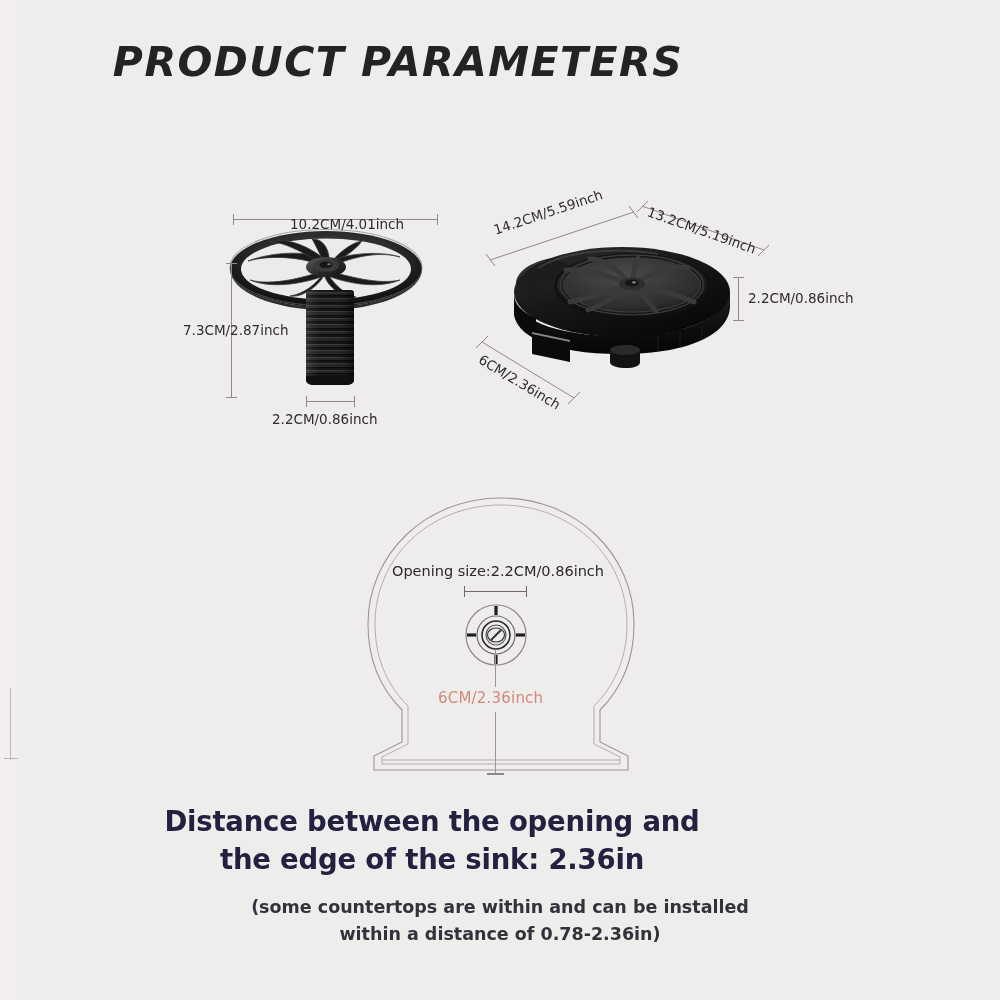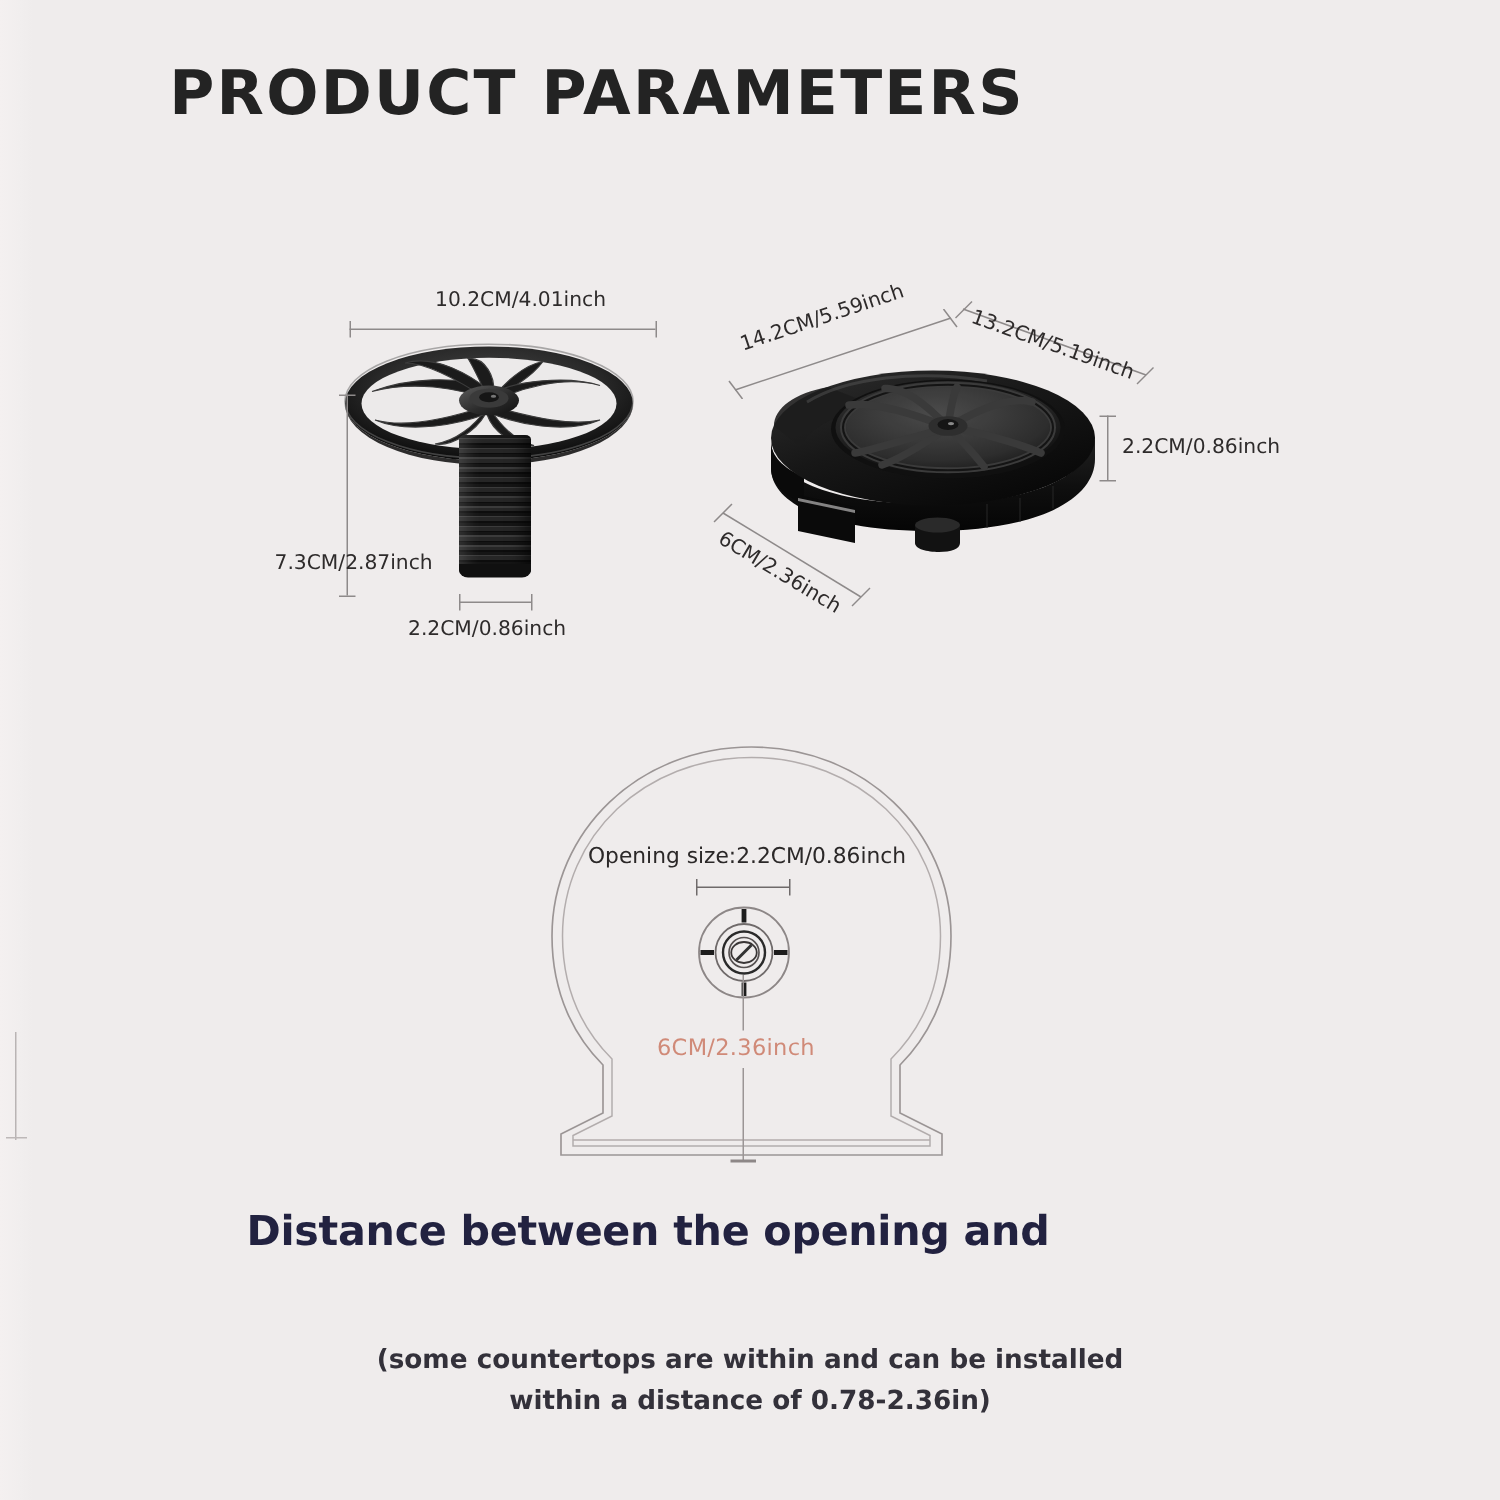--- a/index.html
+++ b/index.html
@@ -28,20 +28,21 @@
 
   
   .title{
     position:absolute;left:0;top:38px;width:796px;
     text-align:center;
     font-family:"DejaVu Sans", sans-serif;
     font-size:41px;font-weight:bold;
     letter-spacing:1.5px;
     color:#232323;
     white-space:nowrap;
+    font-style:italic;
   }
 
   
   .dimline{position:absolute;background:#8e8a8a;}
   .dim-h{height:1px;}
   .dim-v{width:1px;}
   .cap-v{position:absolute;width:1px;height:11px;background:#8e8a8a;}
   .cap-h{position:absolute;height:1px;width:11px;background:#8e8a8a;}
   .dimtext{
     position:absolute;
@@ -167,26 +168,26 @@
         <path d="M2 41 A96 38 0 0 0 194 41 A96 41 0 0 1 2 41 Z" fill="#0b0b0b" opacity=".85"></path>
       </svg>
     </div>
     <div class="stem"></div>
     <div class="stem-bottom"></div>
   </div>
 
   <div class="dimline dim-h" style="left:233px;top:219px;width:204px;"></div>
   <div class="cap-v" style="left:233px;top:214px;"></div>
   <div class="cap-v" style="left:437px;top:214px;"></div>
-  <div class="dimtext" style="left:290px;top:192px;">10.2CM/4.01inch</div>
+  <div class="dimtext" style="left:290px;top:216px;">10.2CM/4.01inch</div>
 
   <div class="dimline dim-v" style="left:231px;top:263px;height:134px;"></div>
   <div class="cap-h" style="left:226px;top:263px;"></div>
   <div class="cap-h" style="left:226px;top:397px;"></div>
-  <div class="dimtext" style="left:183px;top:322px;margin-top:45px;">7.3CM/2.87inch</div>
+  <div class="dimtext" style="left:183px;top:322px;">7.3CM/2.87inch</div>
 
   <div class="dimline dim-h" style="left:306px;top:401px;width:48px;"></div>
   <div class="cap-v" style="left:306px;top:396px;"></div>
   <div class="cap-v" style="left:354px;top:396px;"></div>
   <div class="dimtext" style="left:272px;top:411px;">2.2CM/0.86inch</div>
 
   <div id="right-product">
     <svg width="232" height="136" viewBox="0 0 232 136">
       <defs>
         <linearGradient id="rBodyTop" x1="10%" y1="0%" x2="85%" y2="100%">
@@ -333,16 +334,17 @@
   <div class="opening-dim"></div>
   <div class="opening-dim-capL"></div>
   <div class="opening-dim-capR"></div>
 
   <div class="depth-line-top"></div>
   <div class="depth-label">6CM/2.36inch</div>
   <div class="depth-line-bot"></div>
   <div class="depth-tick"></div>
 
   <div class="headline l1">Distance between the opening and</div>
+  <div class="headline l2">the edge of the sink: 2.36in</div>
   <div class="subtext s1">(some countertops are within and can be installed</div>
   <div class="subtext s2">within a distance of 0.78-2.36in)</div>
 
 </div>
 
 </body></html>

